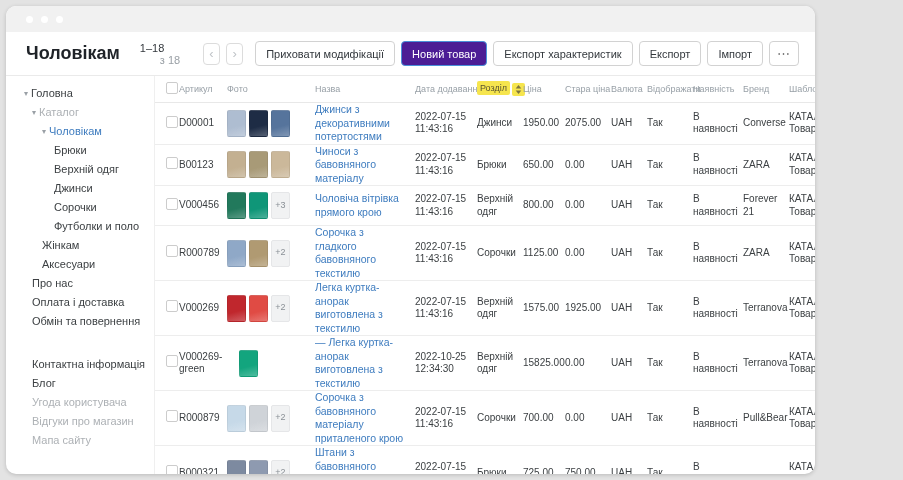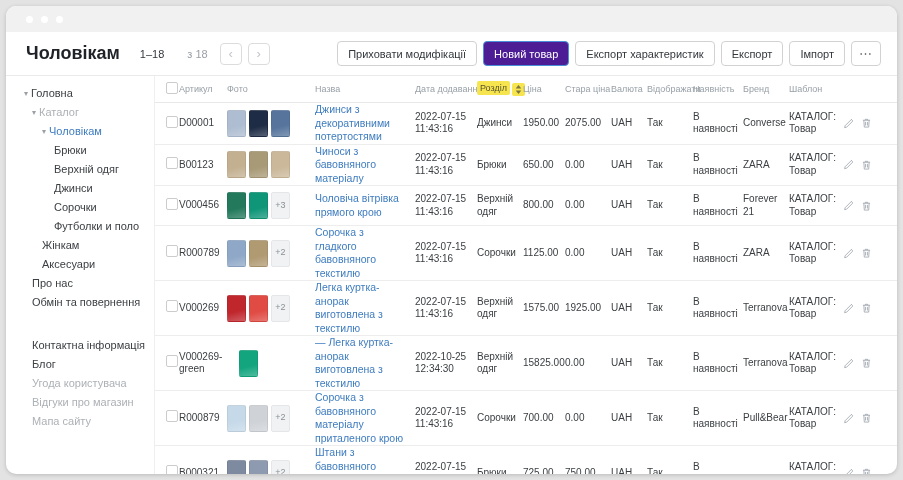--- a/index.html
+++ b/index.html
@@ -3,21 +3,21 @@
 <meta charset="utf-8">
 <style>
   * { margin:0; padding:0; box-sizing:border-box; }
   html,body { overflow:hidden; }
   body {
     width:903px; height:480px;
     font-family:"Liberation Sans", sans-serif;
     background:#e3e3e3;
   }
   .window {
-    width:891px; height:468px; margin:6px;
+    width:809px; height:468px; margin:6px;
     background:#fff; border-radius:10px; overflow:hidden;
     box-shadow:0 1px 4px rgba(0,0,0,.18);
     display:flex; flex-direction:column;
   }
   .topbar {
     height:26px; background:#f1f1f1; flex-shrink:0;
     display:flex; align-items:center; padding-left:20px; gap:8px;
   }
   .dot { width:7px; height:7px; border-radius:50%; background:#fff; }
 
@@ -153,20 +153,24 @@
 
     <span class="lbl">Жінкам</span>
   </div>
         <div class="snav-item" style="padding-left: 20px;">
 
     <span class="lbl">Аксесуари</span>
   </div>
         <div class="snav-item" style="padding-left: 10px;">
 
     <span class="lbl">Про нас</span>
+  </div>
+        <div class="snav-item" style="padding-left: 10px;">
+
+    <span class="lbl">Оплата і доставка</span>
   </div>
         <div class="snav-item" style="padding-left: 10px;">
 
     <span class="lbl">Обмін та повернення</span>
   </div>
         <div class="snav-item" style="padding-left: 10px; margin-top: 24px;">
 
     <span class="lbl">Контактна інформація</span>
   </div>
         <div class="snav-item" style="padding-left: 10px;">

